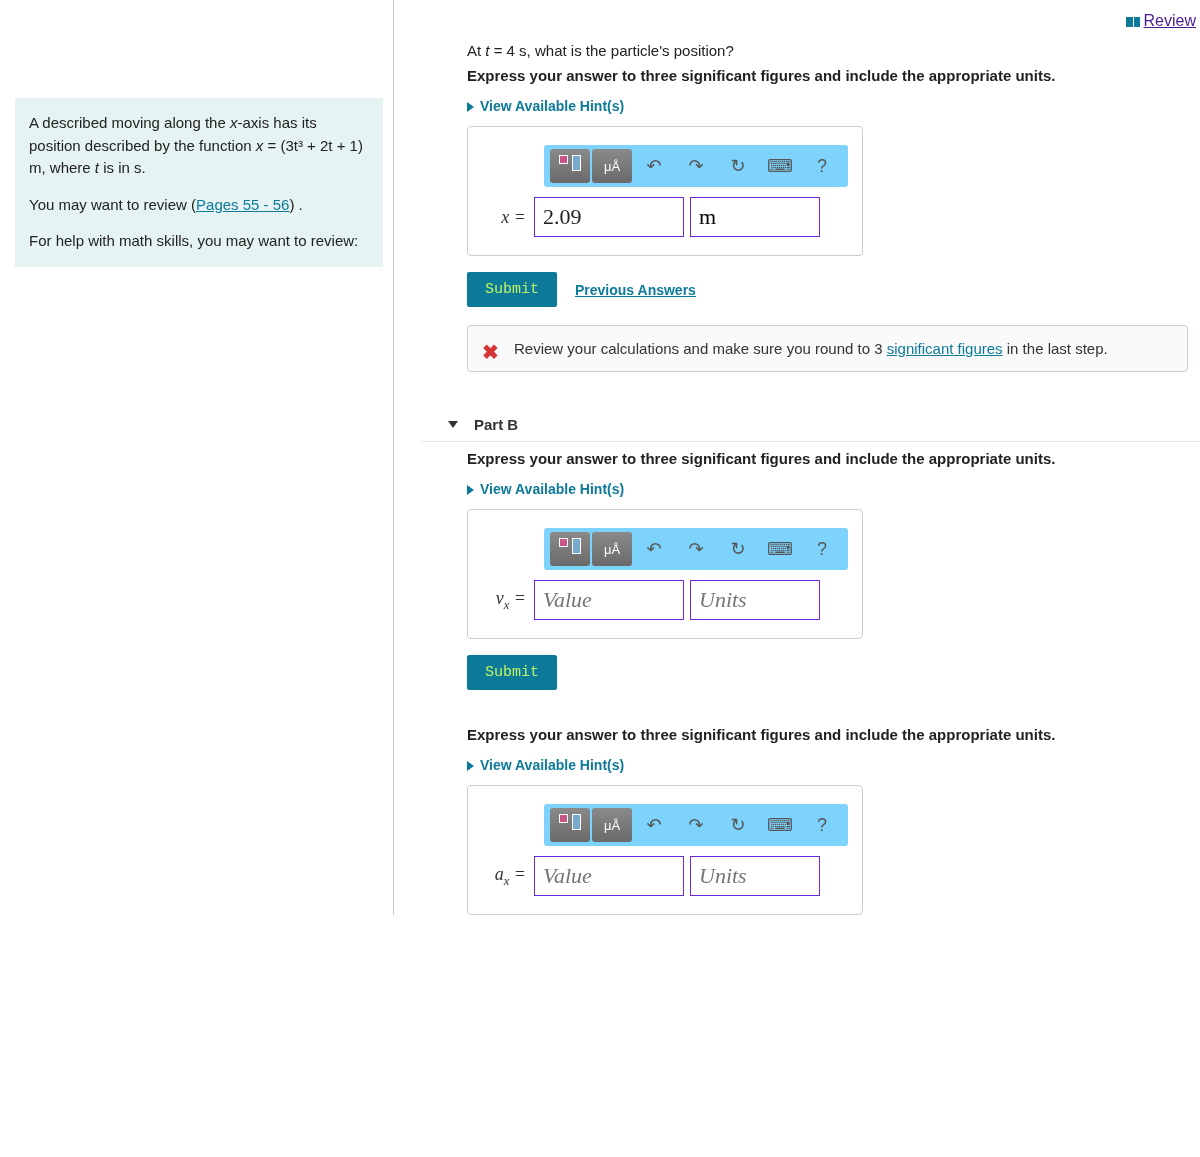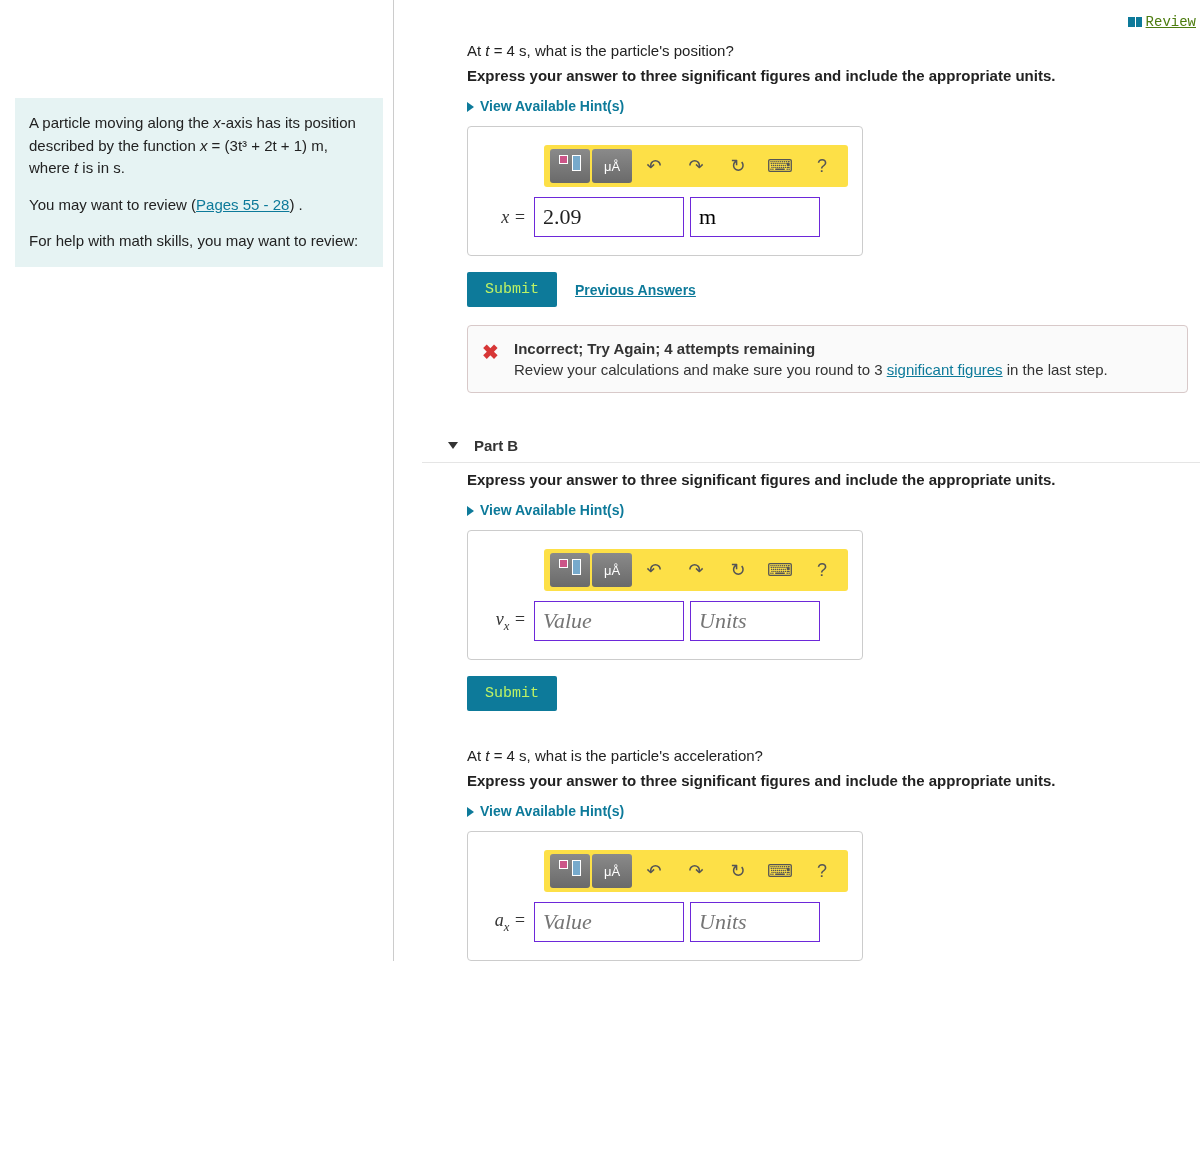--- a/index.html
+++ b/index.html
@@ -36,21 +36,21 @@
   .right-col {
     flex: 1;
     padding-top: 12px;
     padding-right: 0;
   }
   .review-bar {
     text-align: right;
     padding-right: 4px;
     margin-bottom: 12px;
   }
-  .review-bar a { color: #4d7c0f; text-decoration: underline; font-size: 14px; font-family: Liberation Mono, monospace; }
+  .review-bar a { color: #4c1d95; text-decoration: underline; font-size: 16px; }
   .book-icon {
     display: inline-block;
     width: 14px; height: 10px;
     background: #0d7a9a;
     vertical-align: middle;
     margin-right: 4px;
     position: relative;
   }
   .book-icon::after {
     content: "";
@@ -83,21 +83,21 @@
     vertical-align: middle;
   }
   .answer-box {
     border: 1px solid #ccc;
     border-radius: 4px;
     padding: 18px 14px;
     display: inline-block;
     min-width: 390px;
   }
   .toolbar {
-    background: #fde047;
+    background: #7dd3fc;
     border-radius: 3px;
     padding: 4px 6px;
     display: inline-flex;
     align-items: center;
     gap: 2px;
     margin-left: 62px;
     margin-bottom: 10px;
   }
   .tb-btn {
     width: 40px; height: 34px;
@@ -217,24 +217,24 @@
   .tb-templates::before { width:7px; height:7px; left:9px; top:6px; background: #c58; }
   .tb-templates::after { width:7px; height:14px; left:22px; top:6px; background: #7ac; }
 </style>
 </head>
 <body>
 
 <div class="layout">
   <div class="left-col">
     <div class="info-box">
       <p>
-        <span>A particle moving along the </span><i>x</i><span>-axis has its position described by the function </span><i>x</i><span> = (3t³ + 2t + 1) m</span><span>, where </span><i>t</i><span> is in s.</span>
+        <span>A described moving along the </span><i>x</i><span>-axis has its position described by the function </span><i>x</i><span> = (3t³ + 2t + 1) m</span><span>, where </span><i>t</i><span> is in s.</span>
       </p>
       <p>
-        <span>You may want to review (</span><span class="link">Pages 55 - 28</span><span>) .</span>
+        <span>You may want to review (</span><span class="link">Pages 55 - 56</span><span>) .</span>
       </p>
       <p>For help with math skills, you may want to review:</p>
     </div>
   </div>
 
   <div class="divider"></div>
 
   <div class="right-col">
     <div class="review-bar">
       <span class="book-icon"></span><a>Review</a>
@@ -266,21 +266,20 @@
         </div>
       </div>
 
       <div class="actions">
         <button class="submit-btn">Submit</button>
         <span class="prev-answers">Previous Answers</span>
       </div>
 
       <div class="feedback-box">
         <span class="x-icon">✖</span>
-        <div class="feedback-title">Incorrect; Try Again; 4 attempts remaining</div>
         <div>
           <span>Review your calculations and make sure you round to 3 </span><span class="link">significant figures</span><span> in the last step.</span>
         </div>
       </div>
     </div>
 
     <div class="part-header">
       <span class="caret-down"></span>
       <span class="part-title">Part B</span>
     </div>
@@ -306,23 +305,20 @@
           <input class="unit-input placeholder" style="font-style: italic;" placeholder="Units">
         </div>
       </div>
 
       <div class="actions">
         <button class="submit-btn">Submit</button>
       </div>
     </div>
 
     <div class="part-section" style="margin-bottom:0;">
-      <p class="question-text">
-        <span>At </span><i>t</i><span> = 4 s, what is the particle's acceleration?</span>
-      </p>
       <p class="instruction">Express your answer to three significant figures and include the appropriate units.</p>
       <div class="hints-toggle">
         <span class="caret-right"></span><span>View Available Hint(s)</span>
       </div>
 
       <div class="answer-box">
         <div class="toolbar">
           <span class="tb-templates"></span>
           <button class="tb-btn raised">μÅ</button>
           <button class="tb-btn">↶</button>

